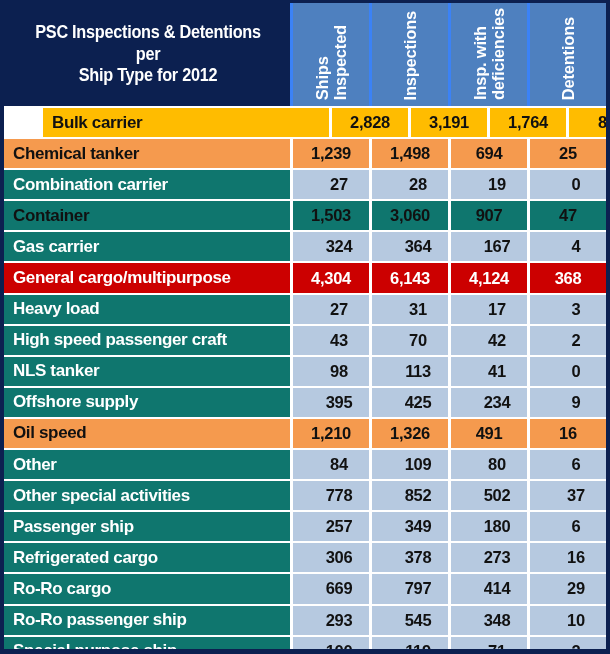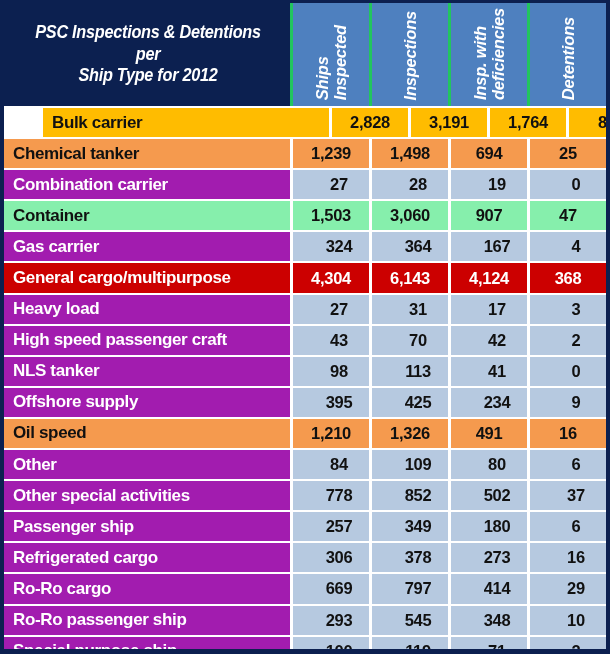--- a/index.html
+++ b/index.html
@@ -25,22 +25,21 @@
     border-bottom-width: 5px;
     overflow: hidden;
   }
 
   
   #header-band {
     display: flex;
     width: 100%;
     height: 103px;
     box-sizing: border-box;
-    background: #22c55e;
-    font-style: italic;
+    background: #3b82f6;
   }
 
   #title-cell {
     width: 286px;
     flex: 0 0 286px;
     box-sizing: border-box;
     background: #0c2050;
     color: #ffffff;
     display: flex;
     align-items: center;
@@ -120,31 +119,31 @@
     margin-left: 3px;
     display: flex;
     align-items: center;
     justify-content: center;
     font-size: 16.5px;
     font-weight: bold;
     letter-spacing: -0.3px;
   }
 
   
-  .scheme-default .cell-label { background: #a21caf; color: #ffffff; }
+  .scheme-default .cell-label { background: #0f766e; color: #ffffff; }
   .scheme-default .cell-num   { background: #b6c9e0; color: #111111; padding-left: 16px; }
 
   .scheme-amber  .cell-label,
   .scheme-amber  .cell-num    { background: #ffbc00; color: #111111; }
 
   .scheme-orange .cell-label,
   .scheme-orange .cell-num    { background: #f59a4e; color: #111111; }
 
   .scheme-yellow .cell-label,
-  .scheme-yellow .cell-num    { background: #86efac; color: #111111; }
+  .scheme-yellow .cell-num    { background: #0f766e; color: #111111; }
 
   .scheme-red    .cell-label,
   .scheme-red    .cell-num    { background: #cc0000; color: #ffffff; }
 </style>
 </head>
 <body>
 
 <div id="table-frame">
 
   <div id="header-band">

